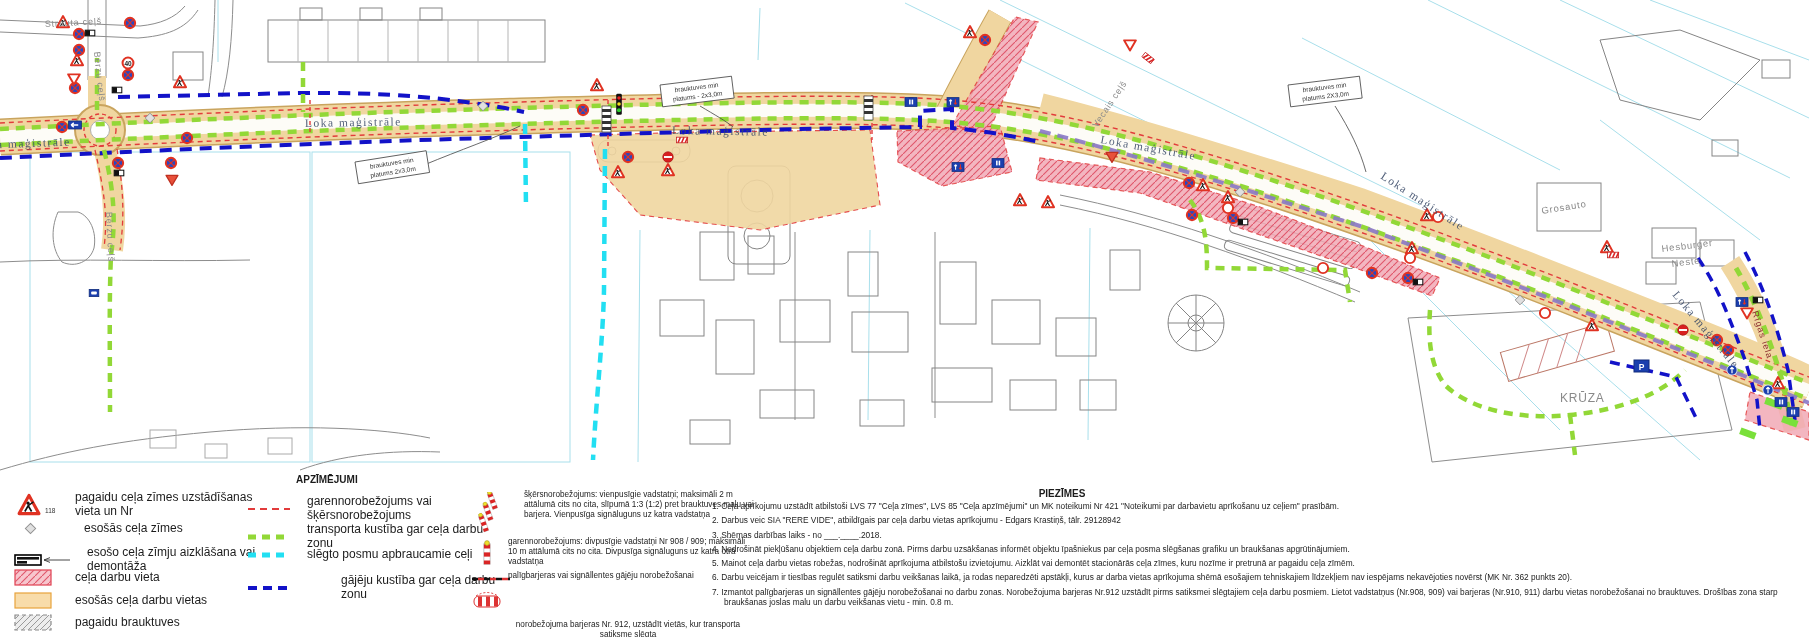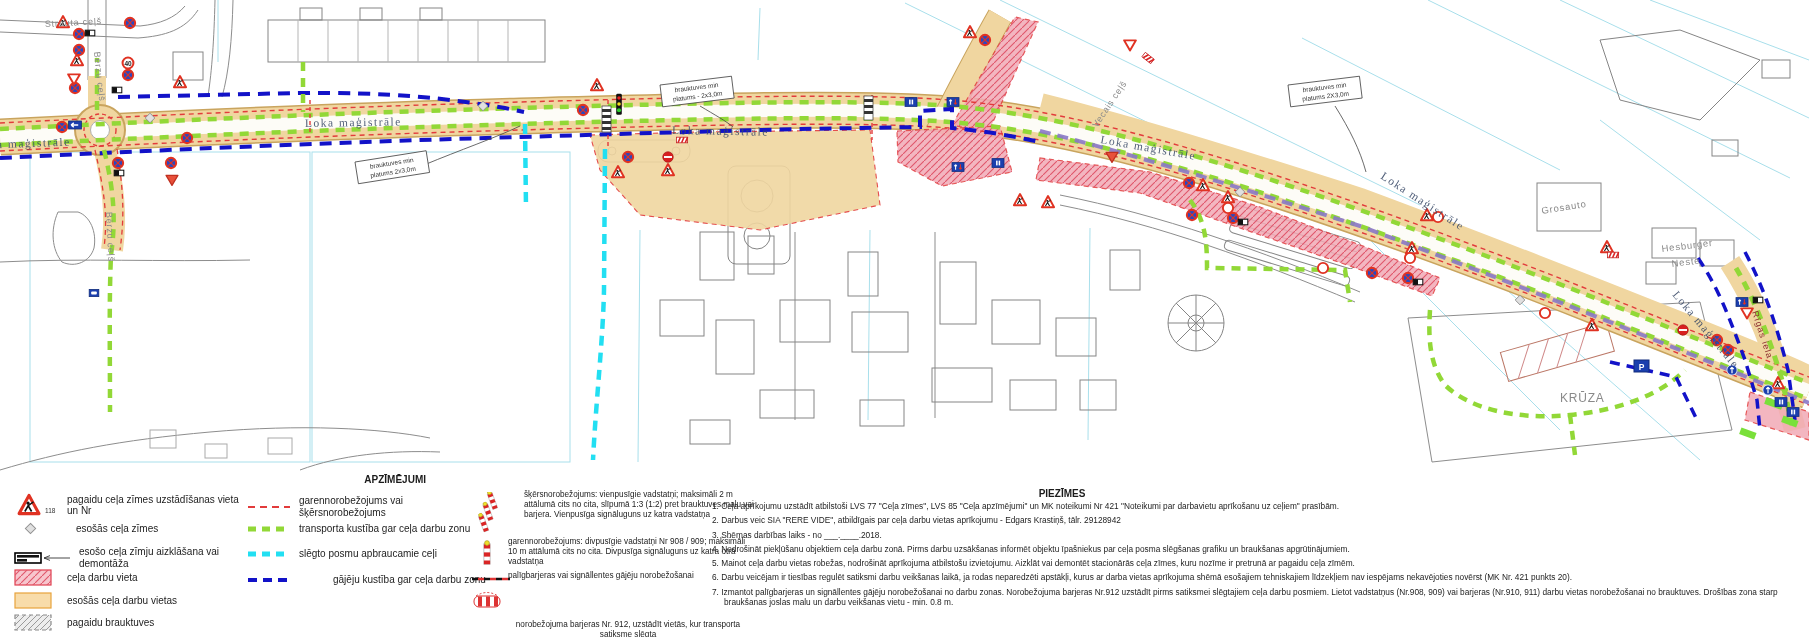--- a/index.html
+++ b/index.html
@@ -4,24 +4,24 @@
 <style>
   html,body{margin:0;padding:0;background:#fff;}
   .canvas{position:relative;width:1809px;height:637px;background:#ffffff;overflow:hidden;
           font-family:"Liberation Sans",sans-serif;color:#1c1c1c;}
   svg.map{position:absolute;left:0;top:0;}
   text{font-family:"Liberation Sans",sans-serif;}
   .roadlab{font-family:"Liberation Serif",serif;fill:#3a4a68;letter-spacing:1.5px;opacity:.88;}
   .streetlab{fill:#8a8a8a;letter-spacing:.8px;}
   .callout-t{font-size:6.5px;fill:#333;text-anchor:middle;}
   
-  .legend-title{position:absolute;left:296px;top:474px;width:130px;text-align:right;
+  .legend-title{position:absolute;left:296px;top:474px;width:130px;text-align:left;
                 font-weight:bold;font-size:10px;}
   .lrow{position:absolute;display:flex;align-items:center;gap:7px;}
-  .lrow .lab{font-size:10px;line-height:1.15;}
+  .lrow .lab{font-size:12px;line-height:1.15;margin-left:8px;}
   .ico{flex:0 0 auto;display:block;}
   .c3block{position:absolute;width:240px;font-size:8.2px;line-height:1.2;}
   .c3ico{position:absolute;}
   
   .notes{position:absolute;left:712px;top:488px;width:1085px;}
   .notes-title{width:700px;text-align:center;font-weight:bold;font-size:10px;margin:0 0 2px 0;}
   .note{font-size:8.3px;line-height:1.3;margin:0 0 3.5px 0;padding-left:12px;text-indent:-12px;}
 </style>
 </head>
 <body>
@@ -497,17 +497,17 @@
 </svg>
 <div class="c3block" style="left:508px;top:620px;text-align:center;">norobežojuma barjeras Nr. 912, uzstādīt vietās, kur transporta satiksme slēgta</div>
 
 <div class="notes">
   <div class="notes-title">PIEZĪMES</div>
   <div class="note">1. Ceļa aprīkojumu uzstādīt atbilstoši LVS 77 "Ceļa zīmes", LVS 85 "Ceļa apzīmējumi" un MK noteikumi Nr 421 "Noteikumi par darbavietu aprīkošanu uz ceļiem" prasībām.</div>
   <div class="note">2. Darbus veic SIA "RERE VIDE", atbildīgais par ceļa darbu vietas aprīkojumu - Edgars Krastiņš, tālr. 29128942</div>
   <div class="note">3. Shēmas darbības laiks - no ___.____.2018.</div>
   <div class="note">4. Nodrošināt piekļūšanu objektiem ceļa darbu zonā. Pirms darbu uzsākšanas informēt objektu īpašniekus par ceļa posma slēgšanas grafiku un braukšanas apgrūtinājumiem.</div>
   <div class="note">5. Mainot ceļa darbu vietas robežas, nodrošināt aprīkojuma atbilstošu izvietojumu. Aizklāt vai demontēt stacionārās ceļa zīmes, kuru nozīme ir pretrunā ar pagaidu ceļa zīmēm.</div>
-  <div class="note">6. Darbu veicējam ir tiesības regulēt satiksmi darbu veikšanas laikā, ja rodas neparedzēti apstākļi, kurus ar darba vietas aprīkojuma shēmā esošajiem tehniskajiem līdzekļiem nav iespējams nekavējoties novērst (MK Nr. 421 punkts 20).</div>
+  <div class="note">6. Darbu veicējam ir tiesības regulēt satiksmi darbu veikšanas laikā, ja rodas neparedzēti apstākļi, kurus ar darba vietas aprīkojuma shēmā esošajiem tehniskajiem līdzekļiem nav iespējams nekavējoties novērst (MK Nr. 362 punkts 20).</div>
   <div class="note">7. Izmantot palīgbarjeras un signāllentes gājēju norobežošanai no darbu zonas. Norobežojuma barjeras Nr.912 uzstādīt pirms satiksmei slēgtajiem ceļa darbu posmiem. Lietot vadstatņus (Nr.908, 909) vai barjeras (Nr.910, 911) darbu vietas norobežošanai no brauktuves. Drošības zona starp braukšanas joslas malu un darbu veikšanas vietu - min. 0.8 m.</div>
 </div>
 
 </div>
 
 </body></html>

